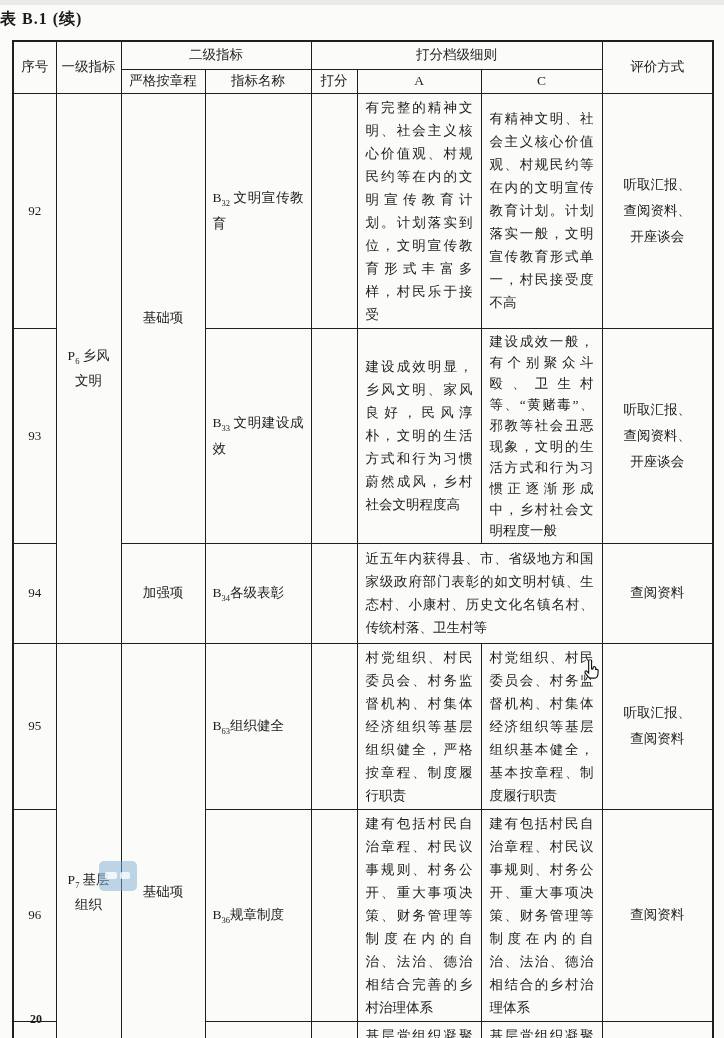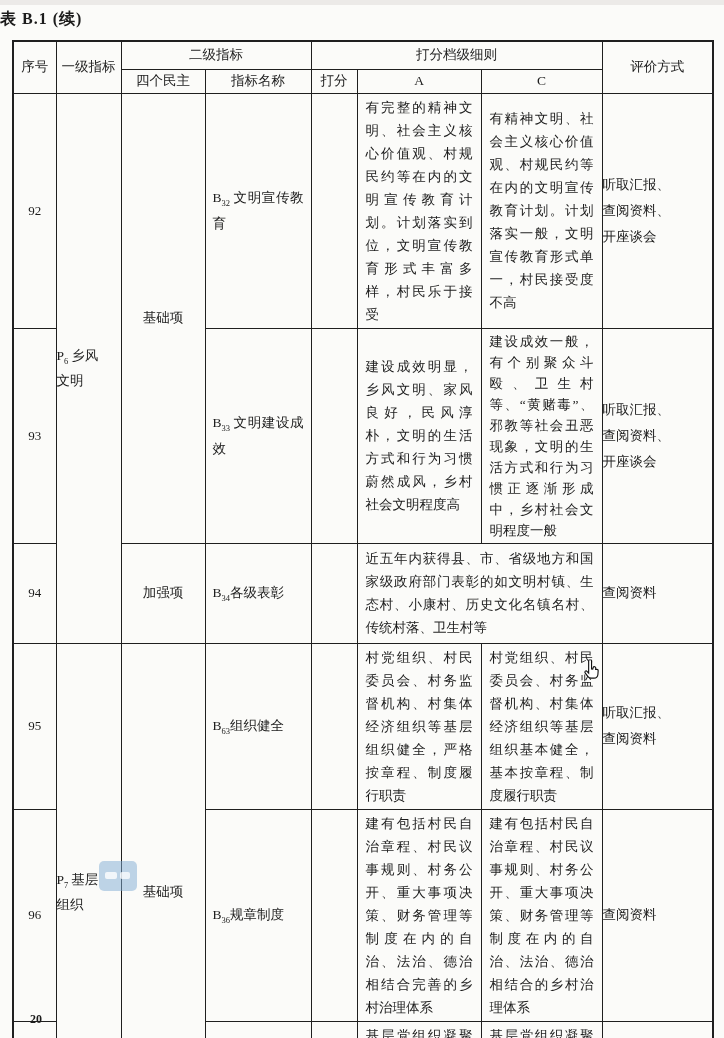--- a/index.html
+++ b/index.html
@@ -22,26 +22,26 @@
   table.main, table.main td, table.main th{
     border:1.4px solid #1f1f1f;
   }
   table.main{border-width:2.4px;}
   th{font-weight:normal;font-size:13.5px;text-align:center;padding:0;}
   td{font-size:13.5px;padding:0;vertical-align:middle;}
   tr.h1{height:28px;margin-left:37px;} tr.h2{height:24px;}
   tr.r92{height:198px;} tr.r93{height:198px;} tr.r94{height:100px;}
   tr.r95{height:140px;} tr.r96{height:184px;} tr.r97{height:100px;}
   .c-serial{text-align:center;font-size:13px;}
-  .c-level1{text-align:left;line-height:25px;font-size:13.5px;}
+  .c-level1{text-align:center;line-height:25px;font-size:13.5px;}
   .c-type{text-align:center;}
   .c-name{padding:8px 7px;text-align:justify;line-height:26px;}
   .c-text{padding:2px 8px;text-align:justify;line-height:23px;}
   .c-text.tight{line-height:21px;}
-  .c-eval{text-align:left;}
+  .c-eval{text-align:center;}
   .eval-line{line-height:26px;}
   sub{font-size:8.5px;line-height:0;}
   .ml{margin-left:3px;}
   .watermark{
     position:absolute;left:99px;top:861px;width:38px;height:30px;
     background:rgba(128,172,212,0.5);border-radius:5px;z-index:3;
   }
   .watermark .wm-bar1{position:absolute;left:6px;top:11px;width:12px;height:7px;background:rgba(255,255,255,0.8);border-radius:2px;}
   .watermark .wm-bar2{position:absolute;left:21px;top:11px;width:10px;height:7px;background:rgba(255,255,255,0.75);border-radius:2px;}
   .cursor{position:absolute;left:582px;top:658px;width:21px;height:24px;z-index:5;}
@@ -67,21 +67,21 @@
   </colgroup>
   <tbody>
       <tr class="h1">
     <th rowspan="2">序号</th>
     <th rowspan="2">一级指标</th>
     <th colspan="2">二级指标</th>
     <th colspan="3">打分档级细则</th>
     <th rowspan="2">评价方式</th>
   </tr>
   <tr class="h2">
-    <th>四个民主</th>
+    <th>严格按章程</th>
     <th>指标名称</th>
     <th>打分</th>
     <th>A</th>
     <th>C</th>
   </tr>
 
   <tr class="r92">
     <td class="c-serial">92</td>
     <td class="c-level1" rowspan="3">
       <div><span>P</span><sub>6</sub><span class="ml">乡风</span></div>

